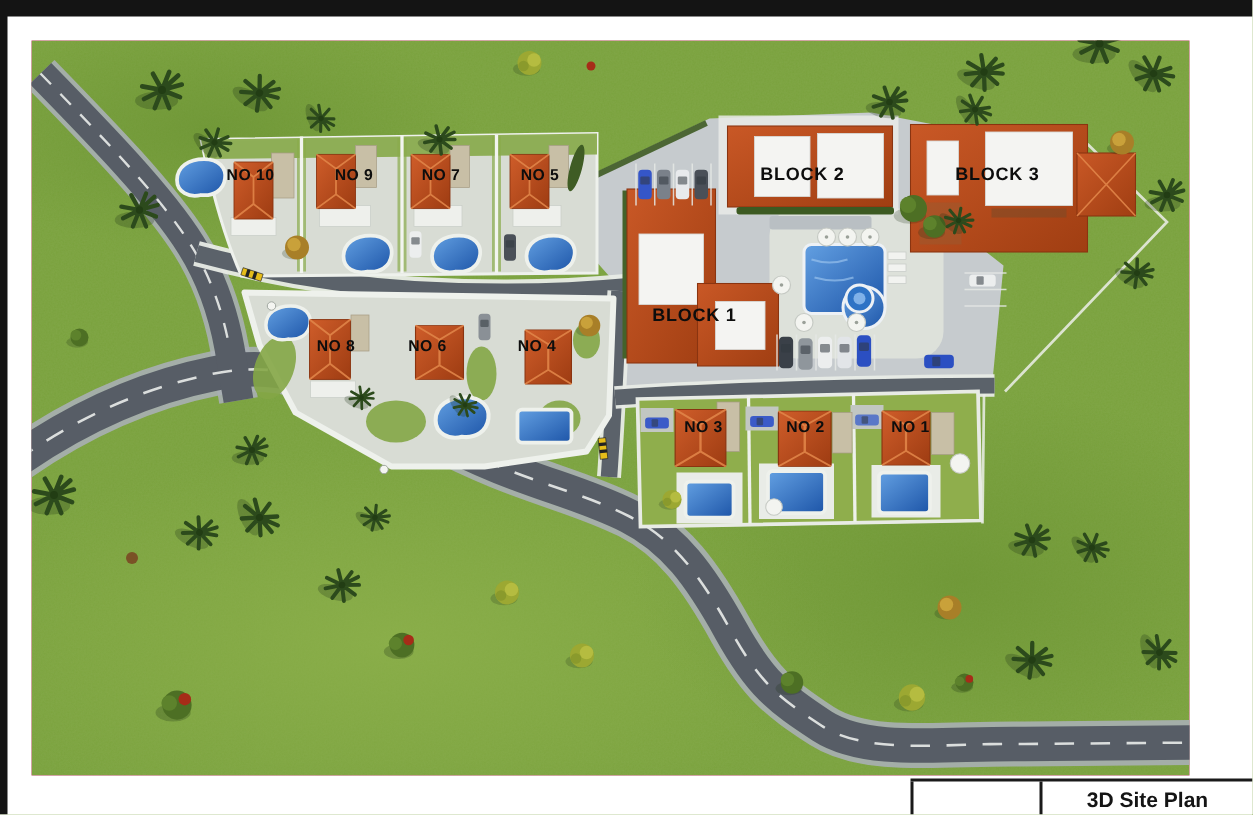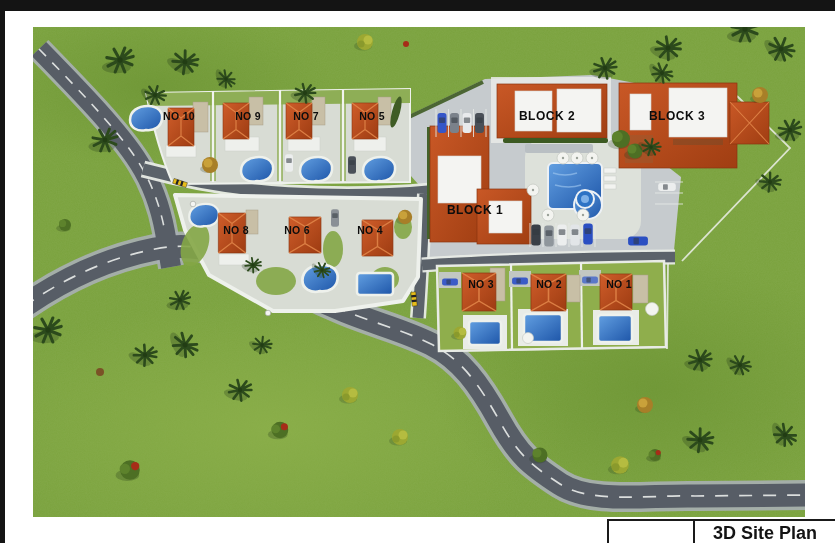--- a/index.html
+++ b/index.html
@@ -1,26 +1,26 @@
 <!DOCTYPE html>
 <html><head>
 <meta charset="utf-8">
 <style>
   html,body{margin:0;padding:0;background:#ffffff;}
   body{width:835px;height:543px;position:relative;overflow:hidden;
        font-family:"Liberation Sans",sans-serif;}
   .topbar{position:absolute;left:0;top:0;width:835px;height:11px;background:#141414;}
   .leftbar{position:absolute;left:0;top:0;width:5px;height:543px;background:#141414;}
-  .photo{position:absolute;left:33px;top:27px;width:772px;height:490px;background:#ec4899;}
+  .photo{position:absolute;left:21px;top:27px;width:772px;height:490px;background:#ec4899;}
   .titleblock{position:absolute;left:607px;top:519px;width:228px;height:24px;
               border-top:2px solid #1a1a1a;display:flex;box-sizing:border-box;}
   .tb-cell-left{width:88px;border-left:2px solid #1a1a1a;border-right:2px solid #1a1a1a;
                 box-sizing:border-box;}
   .tb-cell-right{flex:1;display:flex;align-items:center;justify-content:center;
-                 font-weight:bold;font-size:18px;color:#141414;padding-top:2px;}
+                 font-weight:bold;font-size:14px;color:#141414;padding-top:2px;}
   svg text{font-family:"Liberation Sans",sans-serif;font-weight:bold;fill:#0d0d0d;}
   text.villa-label{font-size:10.5px;letter-spacing:.3px;}
   text.block-label{font-size:12px;letter-spacing:.5px;}
 </style>
 </head>
 <body>
 
 <div class="topbar"></div>
 <div class="leftbar"></div>
 

